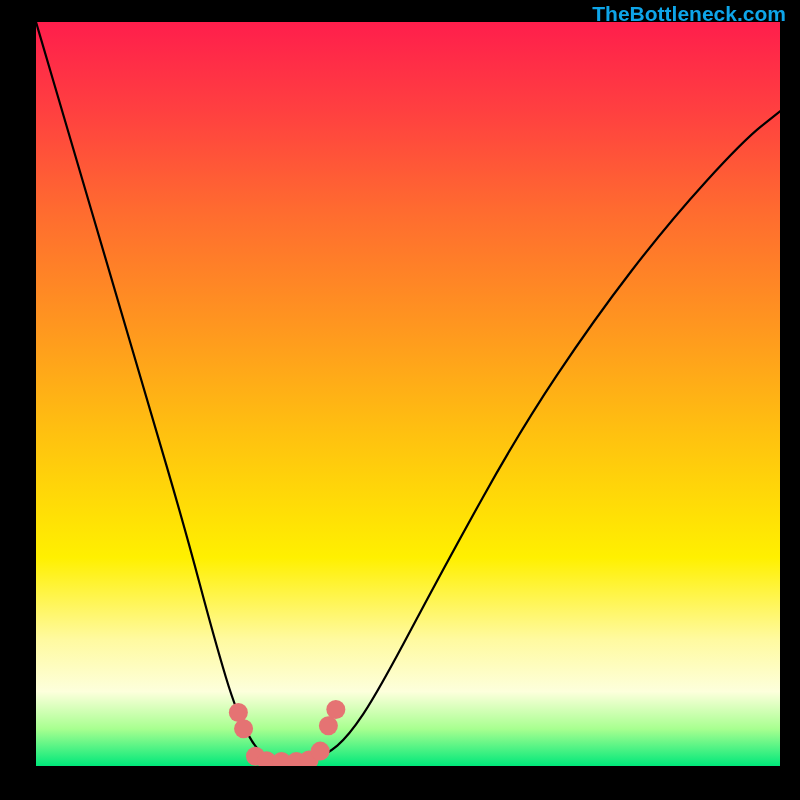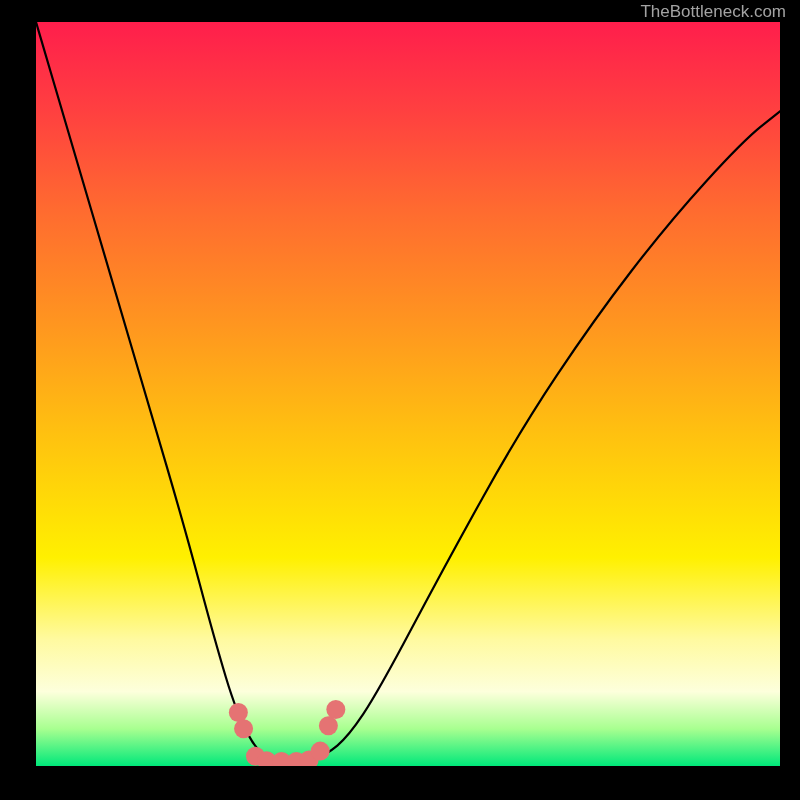--- a/index.html
+++ b/index.html
@@ -14,23 +14,23 @@
   .container {
     position: relative;
     width: 800px;
     height: 800px;
     background: #000;
   }
   .watermark {
     position: absolute;
     top: 2px;
     right: 14px;
-    color: #a3a3a3;
-    font-size: 17px;
-    font-weight: 400;
+    color: #0ea5e9;
+    font-size: 21px;
+    font-weight: 700;
     z-index: 30;
     font-family: Arial, sans-serif;
   }
   .plot-area {
     position: absolute;
     left: 36px;
     top: 22px;
     width: 744px;
     height: 744px;
     overflow: hidden;

